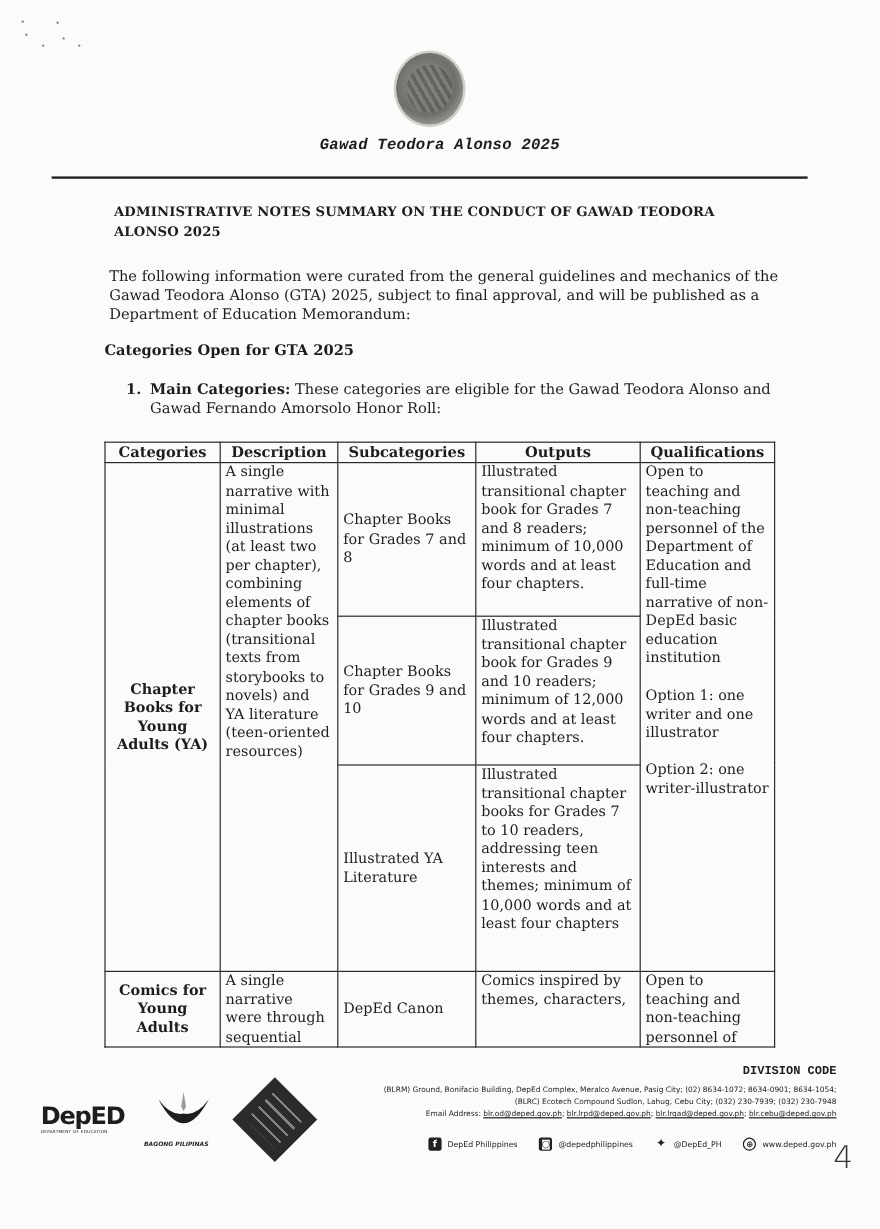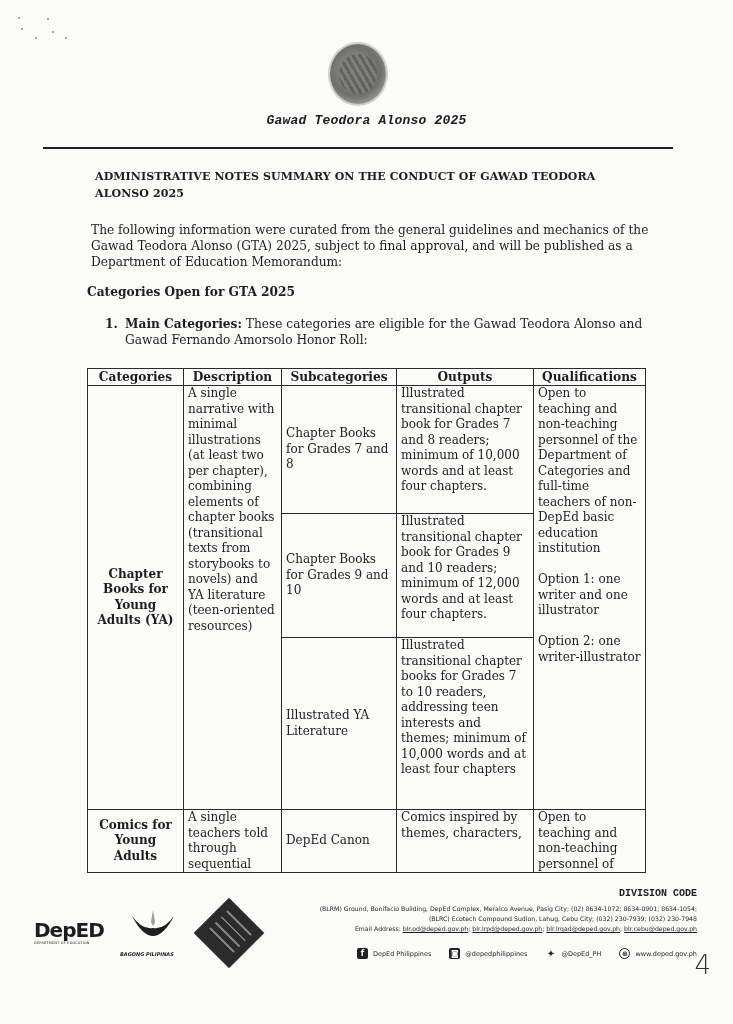--- a/index.html
+++ b/index.html
@@ -126,38 +126,38 @@
   </thead>
   <tbody>
     <tr style="height:128px">
       <td rowspan="3" class="cat">Chapter Books for Young Adults (YA)</td>
       <td rowspan="3">
           <span class="cell-text">A single narrative with minimal illustrations (at least two per chapter), combining elements of chapter books (transitional texts from storybooks to novels) and YA literature (teen-oriented resources)</span>
         </td>
       <td class="sub">Chapter Books for Grades 7 and 8</td>
       <td>Illustrated transitional chapter book for Grades 7 and 8 readers; minimum of 10,000 words and at least four chapters.</td>
       <td rowspan="3">
-          <span class="cell-text">Open to teaching and non-teaching personnel of the Department of Categories and full-time teachers of non-DepEd basic education institution
+          <span class="cell-text">Open to teaching and non-teaching personnel of the Department of Education and full-time narrative of non-DepEd basic education institution
 
 Option 1: one writer and one illustrator
 
 Option 2: one writer-illustrator</span>
         </td>
     </tr>
     <tr style="height:124px">
       <td class="sub">Chapter Books for Grades 9 and 10</td>
       <td>Illustrated transitional chapter book for Grades 9 and 10 readers; minimum of 12,000 words and at least four chapters.</td>
     </tr>
     <tr style="height:172px">
       <td class="sub">Illustrated YA Literature</td>
       <td>Illustrated transitional chapter books for Grades 7 to 10 readers, addressing teen interests and themes; minimum of 10,000 words and at least four chapters</td>
     </tr>
     <tr style="height:62px">
       <td class="cat">Comics for Young Adults</td>
-      <td>A single teachers told through sequential</td>
+      <td>A single narrative were through sequential</td>
       <td class="sub">DepEd Canon</td>
       <td>Comics inspired by themes, characters,</td>
       <td>Open to teaching and non-teaching personnel of</td>
     </tr>
   </tbody>
 </table>
 
 <div class="abs division-code">DIVISION CODE</div>
 
 <div class="abs logo-deped">DepED</div>

